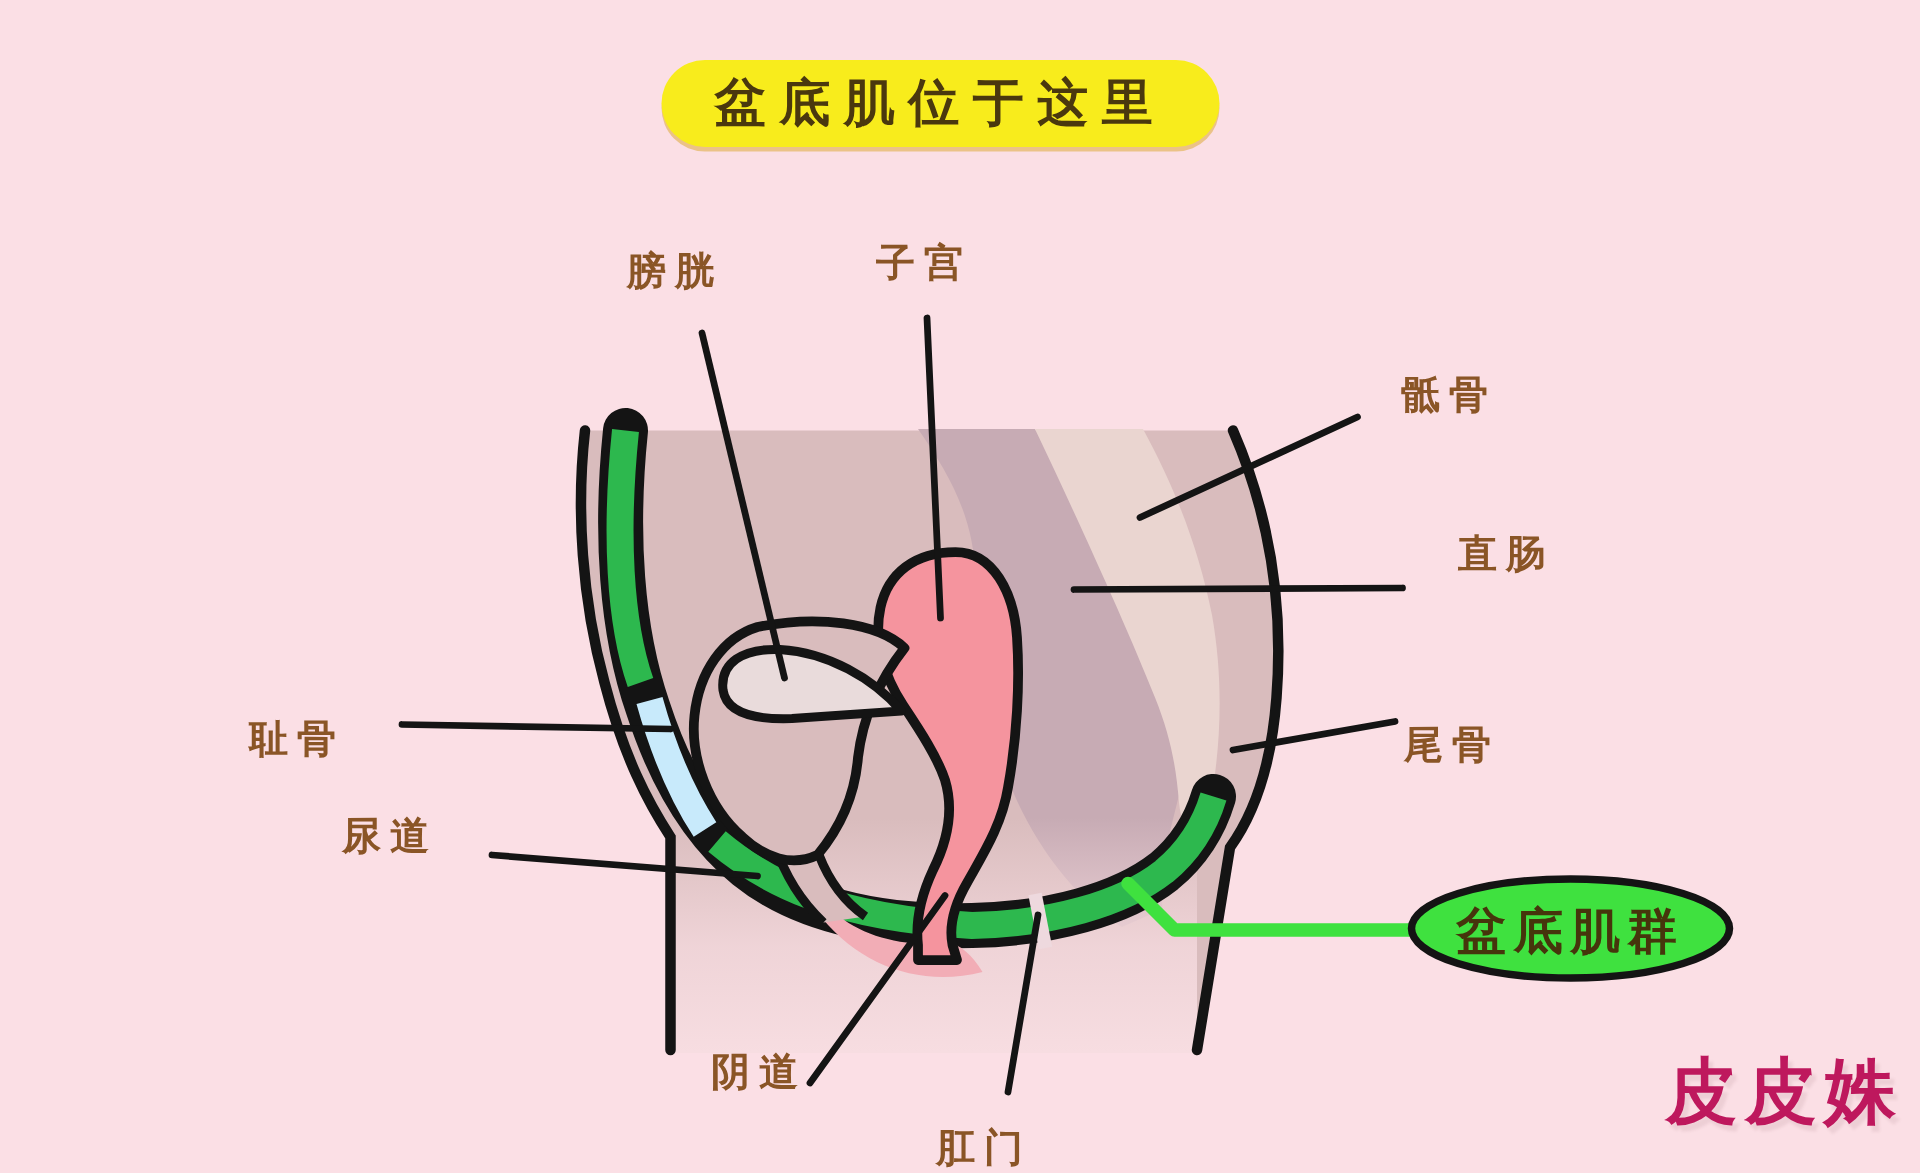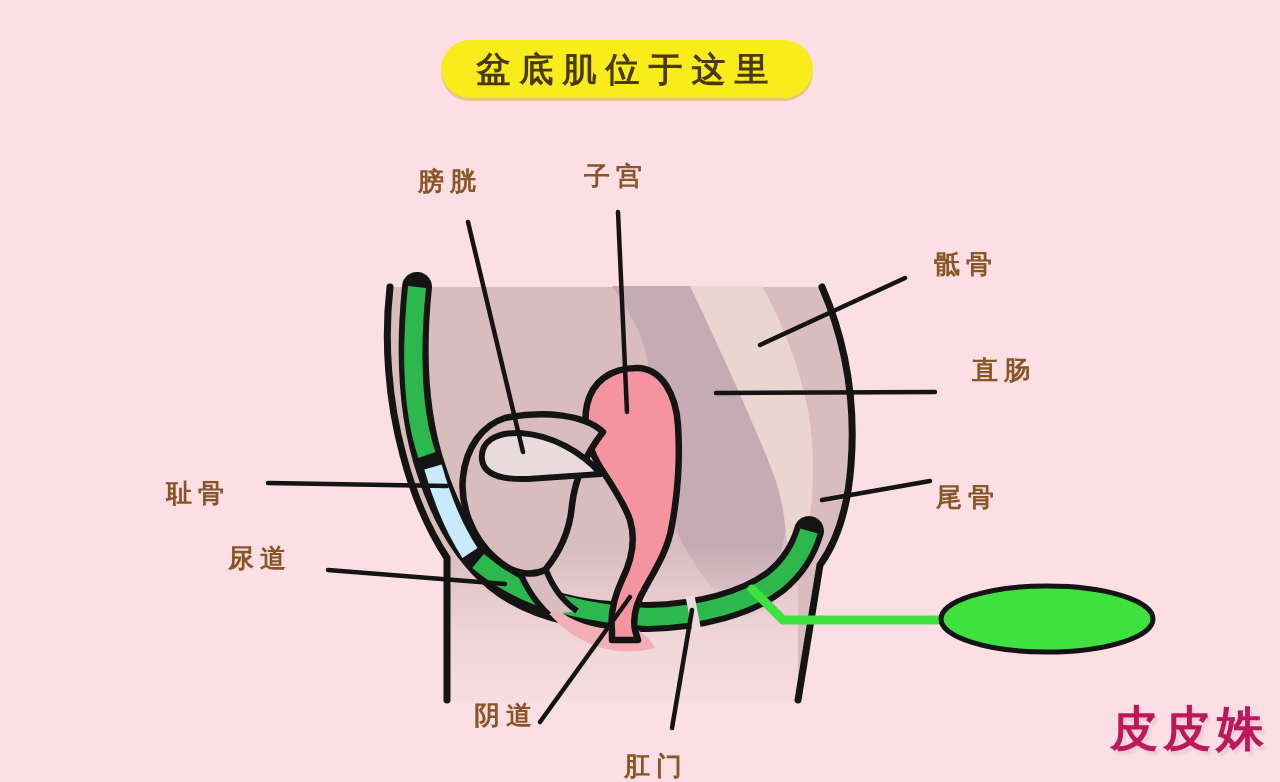--- a/index.html
+++ b/index.html
@@ -133,16 +133,17 @@
   <div class="label lbl-bladder">膀胱</div>
   <div class="label lbl-uterus">子宫</div>
   <div class="label lbl-sacrum">骶骨</div>
   <div class="label lbl-rectum">直肠</div>
   <div class="label lbl-coccyx">尾骨</div>
   <div class="label lbl-pubic">耻骨</div>
   <div class="label lbl-urethra">尿道</div>
   <div class="label lbl-vagina">阴道</div>
   <div class="label lbl-anus">肛门</div>
 
+  <div class="callout-text">盆底肌群</div>
 
   <div class="watermark">皮皮姝</div>
 
 </div>
 
 </body></html>

